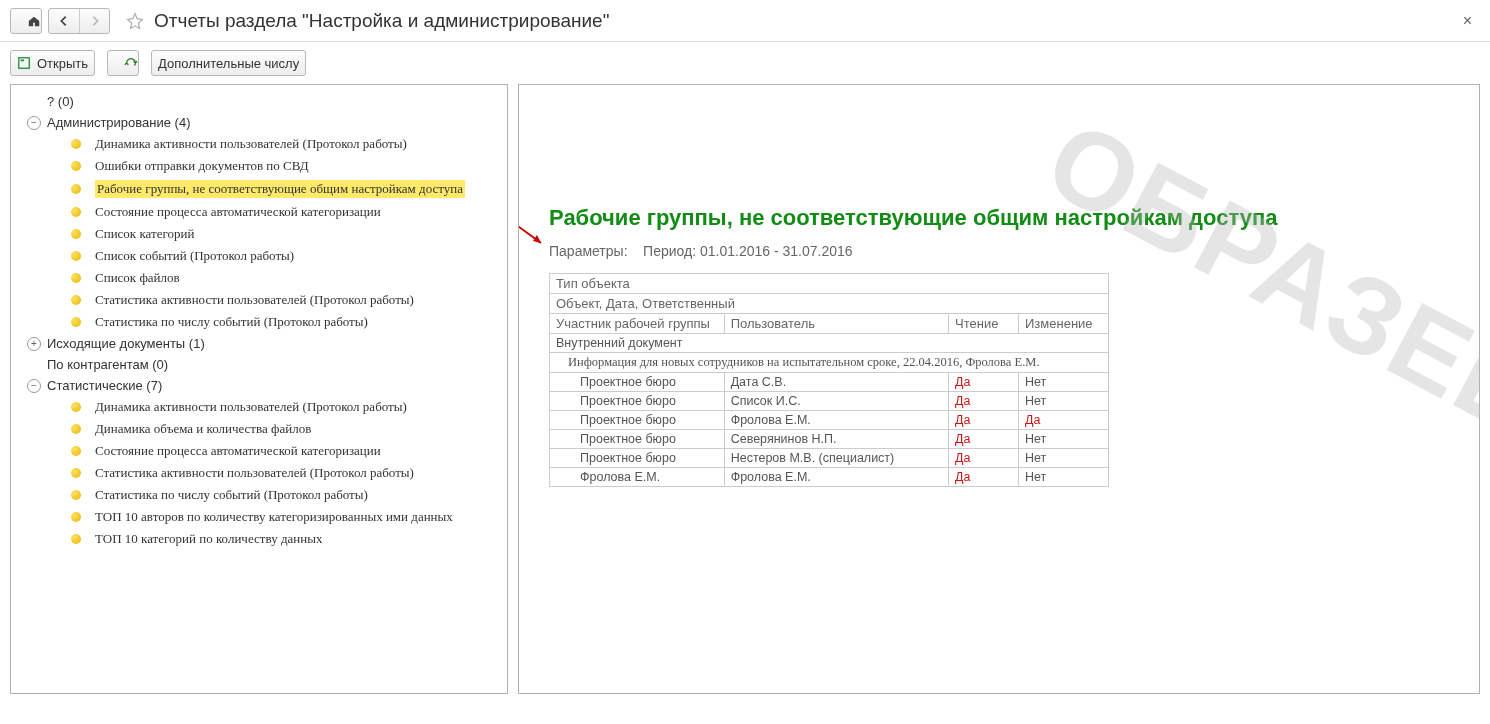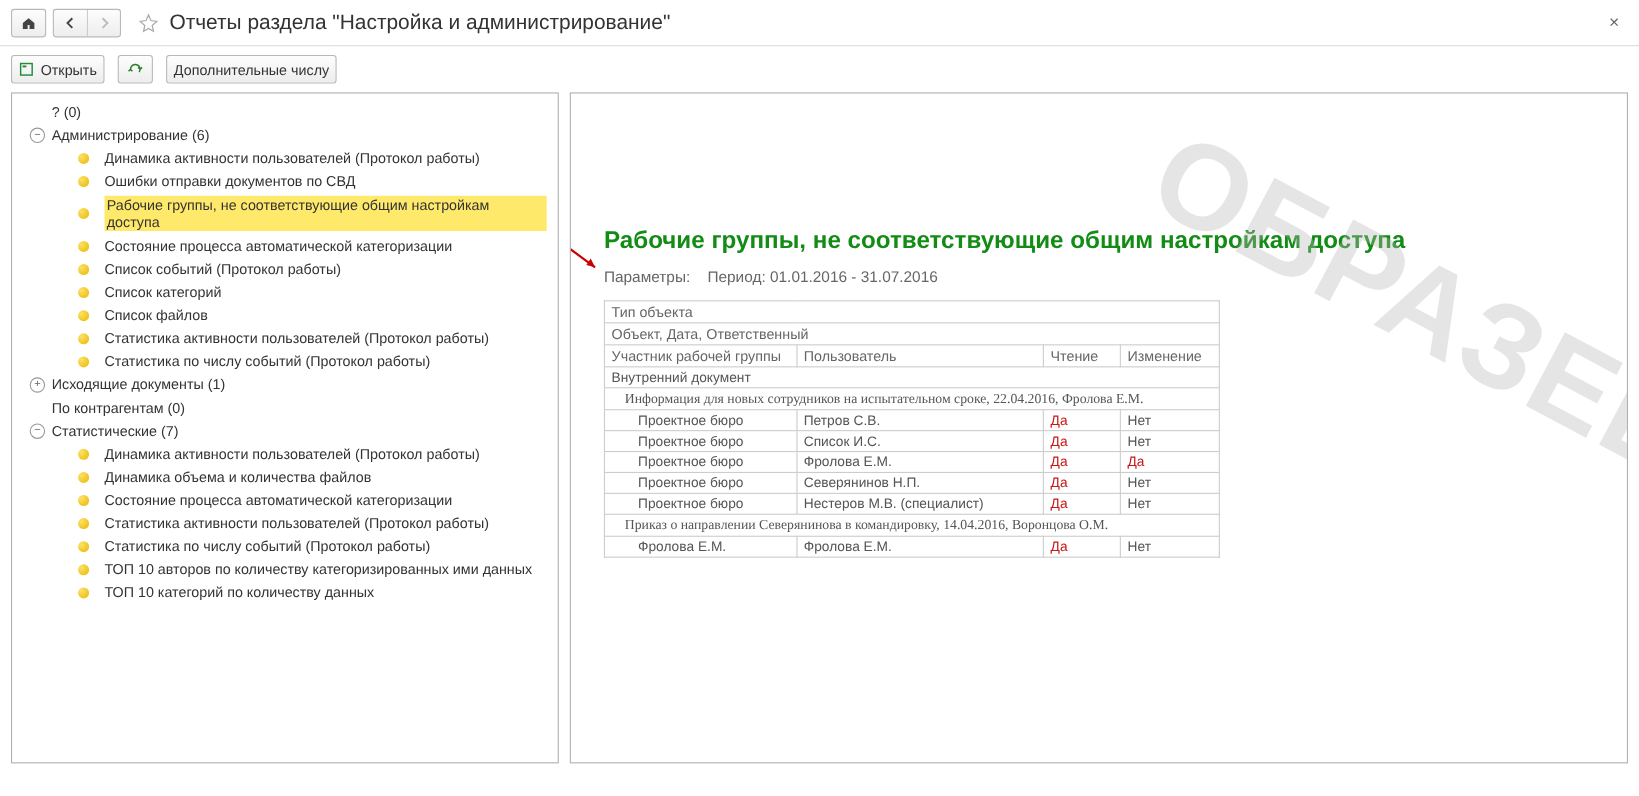--- a/index.html
+++ b/index.html
@@ -1,32 +1,32 @@
 <!DOCTYPE html>
 <html><head>
 <meta charset="utf-8">
 <style>
   * { box-sizing: border-box; margin: 0; padding: 0; }
   body { font-family: Arial, sans-serif; font-size: 13px; color: #333; background: #fff; width: 1490px; height: 724px; overflow: hidden; }
   .topbar { display: flex; align-items: center; padding: 6px 10px; border-bottom: 1px solid #ddd; height: 42px; }
-  .btn { display: inline-flex; align-items: center; justify-content: center; border: 1px solid #b8b8b8; background: linear-gradient(#fdfdfd,#ededed); border-radius: 3px; height: 26px; padding: 0 6px; margin-right: 6px; cursor: pointer; font-size: 13px; }
+  .btn { display: inline-flex; align-items: center; justify-content: flex-end; border: 1px solid #b8b8b8; background: linear-gradient(#fdfdfd,#ededed); border-radius: 3px; height: 26px; padding: 0 6px; margin-right: 6px; cursor: pointer; font-size: 13px; }
   .btn.icon-only { width: 32px; padding: 0; }
   .nav-group { display: inline-flex; border: 1px solid #b8b8b8; border-radius: 3px; overflow: hidden; margin-right: 6px; background: linear-gradient(#fdfdfd,#ededed); }
   .nav-group .nav-btn { width: 30px; height: 24px; display: flex; align-items: center; justify-content: center; cursor: pointer; }
   .nav-group .nav-btn + .nav-btn { border-left: 1px solid #ccc; }
   .star { width: 22px; height: 22px; display: inline-flex; align-items: center; justify-content: center; margin: 0 8px; cursor: pointer; color: #999; }
   .title { font-size: 19px; color: #333; }
   .close-x { margin-left: auto; font-size: 16px; color: #666; cursor: pointer; padding: 2px 8px; }
   .toolbar { display: flex; align-items: center; padding: 8px 10px; gap: 6px; }
   .main { display: flex; padding: 0 10px 10px; gap: 10px; height: 620px; }
   .panel { border: 1px solid #b0b0b0; background: #fff; flex: 0 0 498px; overflow: auto; padding: 6px 0; }
   .preview { border: 1px solid #b0b0b0; background: #fff; flex: 1; position: relative; overflow: hidden; padding: 120px 20px 20px 30px; }
   .tree-node { padding: 3px 10px; display: flex; align-items: center; cursor: pointer; }
   .tree-node.level1 { padding-left: 16px; }
-  .tree-node.level2 { padding-left: 60px; }
+  .tree-node.level2 { padding-left: 60px; font-family: Liberation Serif, serif; }
   .expando { width: 14px; height: 14px; display: inline-flex; align-items: center; justify-content: center; border: 1px solid #999; border-radius: 8px; font-size: 10px; line-height: 1; margin-right: 6px; color: #666; flex-shrink: 0; }
   .bullet { width: 10px; height: 10px; border-radius: 5px; background: radial-gradient(circle at 30% 30%, #ffe066, #e6b800); display: inline-block; margin-right: 14px; flex-shrink: 0; }
   .tree-label.highlight { background: #ffe96b; padding: 1px 2px; }
   .arrow-annot { position: absolute; left: -8px; top: 136px; }
   .rpt-title { font-size: 22px; font-weight: bold; color: #138c16; margin-bottom: 12px; }
   .rpt-params { color: #666; margin-bottom: 14px; font-size: 14px; }
   .rpt-table { border-collapse: collapse; width: 560px; font-size: 13px; color: #555; }
   .rpt-table td, .rpt-table th { border: 1px solid #ccc; padding: 2px 6px; text-align: left; font-weight: normal; }
   .rpt-table .hdr td, .rpt-table .hdr th { color: #666; }
   .rpt-table .sub { font-size: 12.5px; color: #555; }
@@ -87,45 +87,45 @@
 
 <div class="main">
   <div class="panel">
     <div class="tree-node level1">
         <span style="width:20px"></span>
         <span class="tree-label">? (0)</span>
       </div>
 
     <div class="tree-node level1">
         <span class="expando">−</span>
-        <span class="tree-label">Администрирование (6)</span>
+        <span class="tree-label">Администрирование (4)</span>
       </div>
     <div class="tree-node level2">
         <span class="bullet"></span>
         <span class="tree-label">Динамика активности пользователей (Протокол работы)</span>
       </div>
     <div class="tree-node level2">
         <span class="bullet"></span>
         <span class="tree-label">Ошибки отправки документов по СВД</span>
       </div>
     <div class="tree-node level2">
         <span class="bullet"></span>
         <span class="tree-label highlight">Рабочие группы, не соответствующие общим настройкам доступа</span>
       </div>
     <div class="tree-node level2">
         <span class="bullet"></span>
         <span class="tree-label">Состояние процесса автоматической категоризации</span>
       </div>
     <div class="tree-node level2">
         <span class="bullet"></span>
+        <span class="tree-label">Список категорий</span>
+      </div>
+    <div class="tree-node level2">
+        <span class="bullet"></span>
         <span class="tree-label">Список событий (Протокол работы)</span>
-      </div>
-    <div class="tree-node level2">
-        <span class="bullet"></span>
-        <span class="tree-label">Список категорий</span>
       </div>
     <div class="tree-node level2">
         <span class="bullet"></span>
         <span class="tree-label">Список файлов</span>
       </div>
     <div class="tree-node level2">
         <span class="bullet"></span>
         <span class="tree-label">Статистика активности пользователей (Протокол работы)</span>
       </div>
     <div class="tree-node level2">
@@ -202,21 +202,21 @@
         <td style="width:90px">Изменение</td>
       </tr>
       <tr class="sub">
             <td colspan="4">Внутренний документ</td>
           </tr>
       <tr class="sub">
             <td colspan="4" class="indent1">Информация для новых сотрудников на испытательном сроке, 22.04.2016, Фролова Е.М.</td>
           </tr>
       <tr class="sub">
             <td class="indent2">Проектное бюро</td>
-            <td>Петров С.В.</td>
+            <td>Дата С.В.</td>
             <td class="red">Да</td>
             <td class="center">Нет</td>
           </tr>
       <tr class="sub">
             <td class="indent2">Проектное бюро</td>
             <td>Список И.С.</td>
             <td class="red">Да</td>
             <td class="center">Нет</td>
           </tr>
       <tr class="sub">
@@ -229,23 +229,20 @@
             <td class="indent2">Проектное бюро</td>
             <td>Северянинов Н.П.</td>
             <td class="red">Да</td>
             <td class="center">Нет</td>
           </tr>
       <tr class="sub">
             <td class="indent2">Проектное бюро</td>
             <td>Нестеров М.В. (специалист)</td>
             <td class="red">Да</td>
             <td class="center">Нет</td>
-          </tr>
-      <tr class="sub">
-            <td colspan="4" class="indent1">Приказ о направлении Северянинова в командировку, 14.04.2016, Воронцова О.М.</td>
           </tr>
       <tr class="sub">
             <td class="indent2">Фролова Е.М.</td>
             <td>Фролова Е.М.</td>
             <td class="red">Да</td>
             <td class="center">Нет</td>
           </tr>
     </tbody>
       </table>
   </div>

